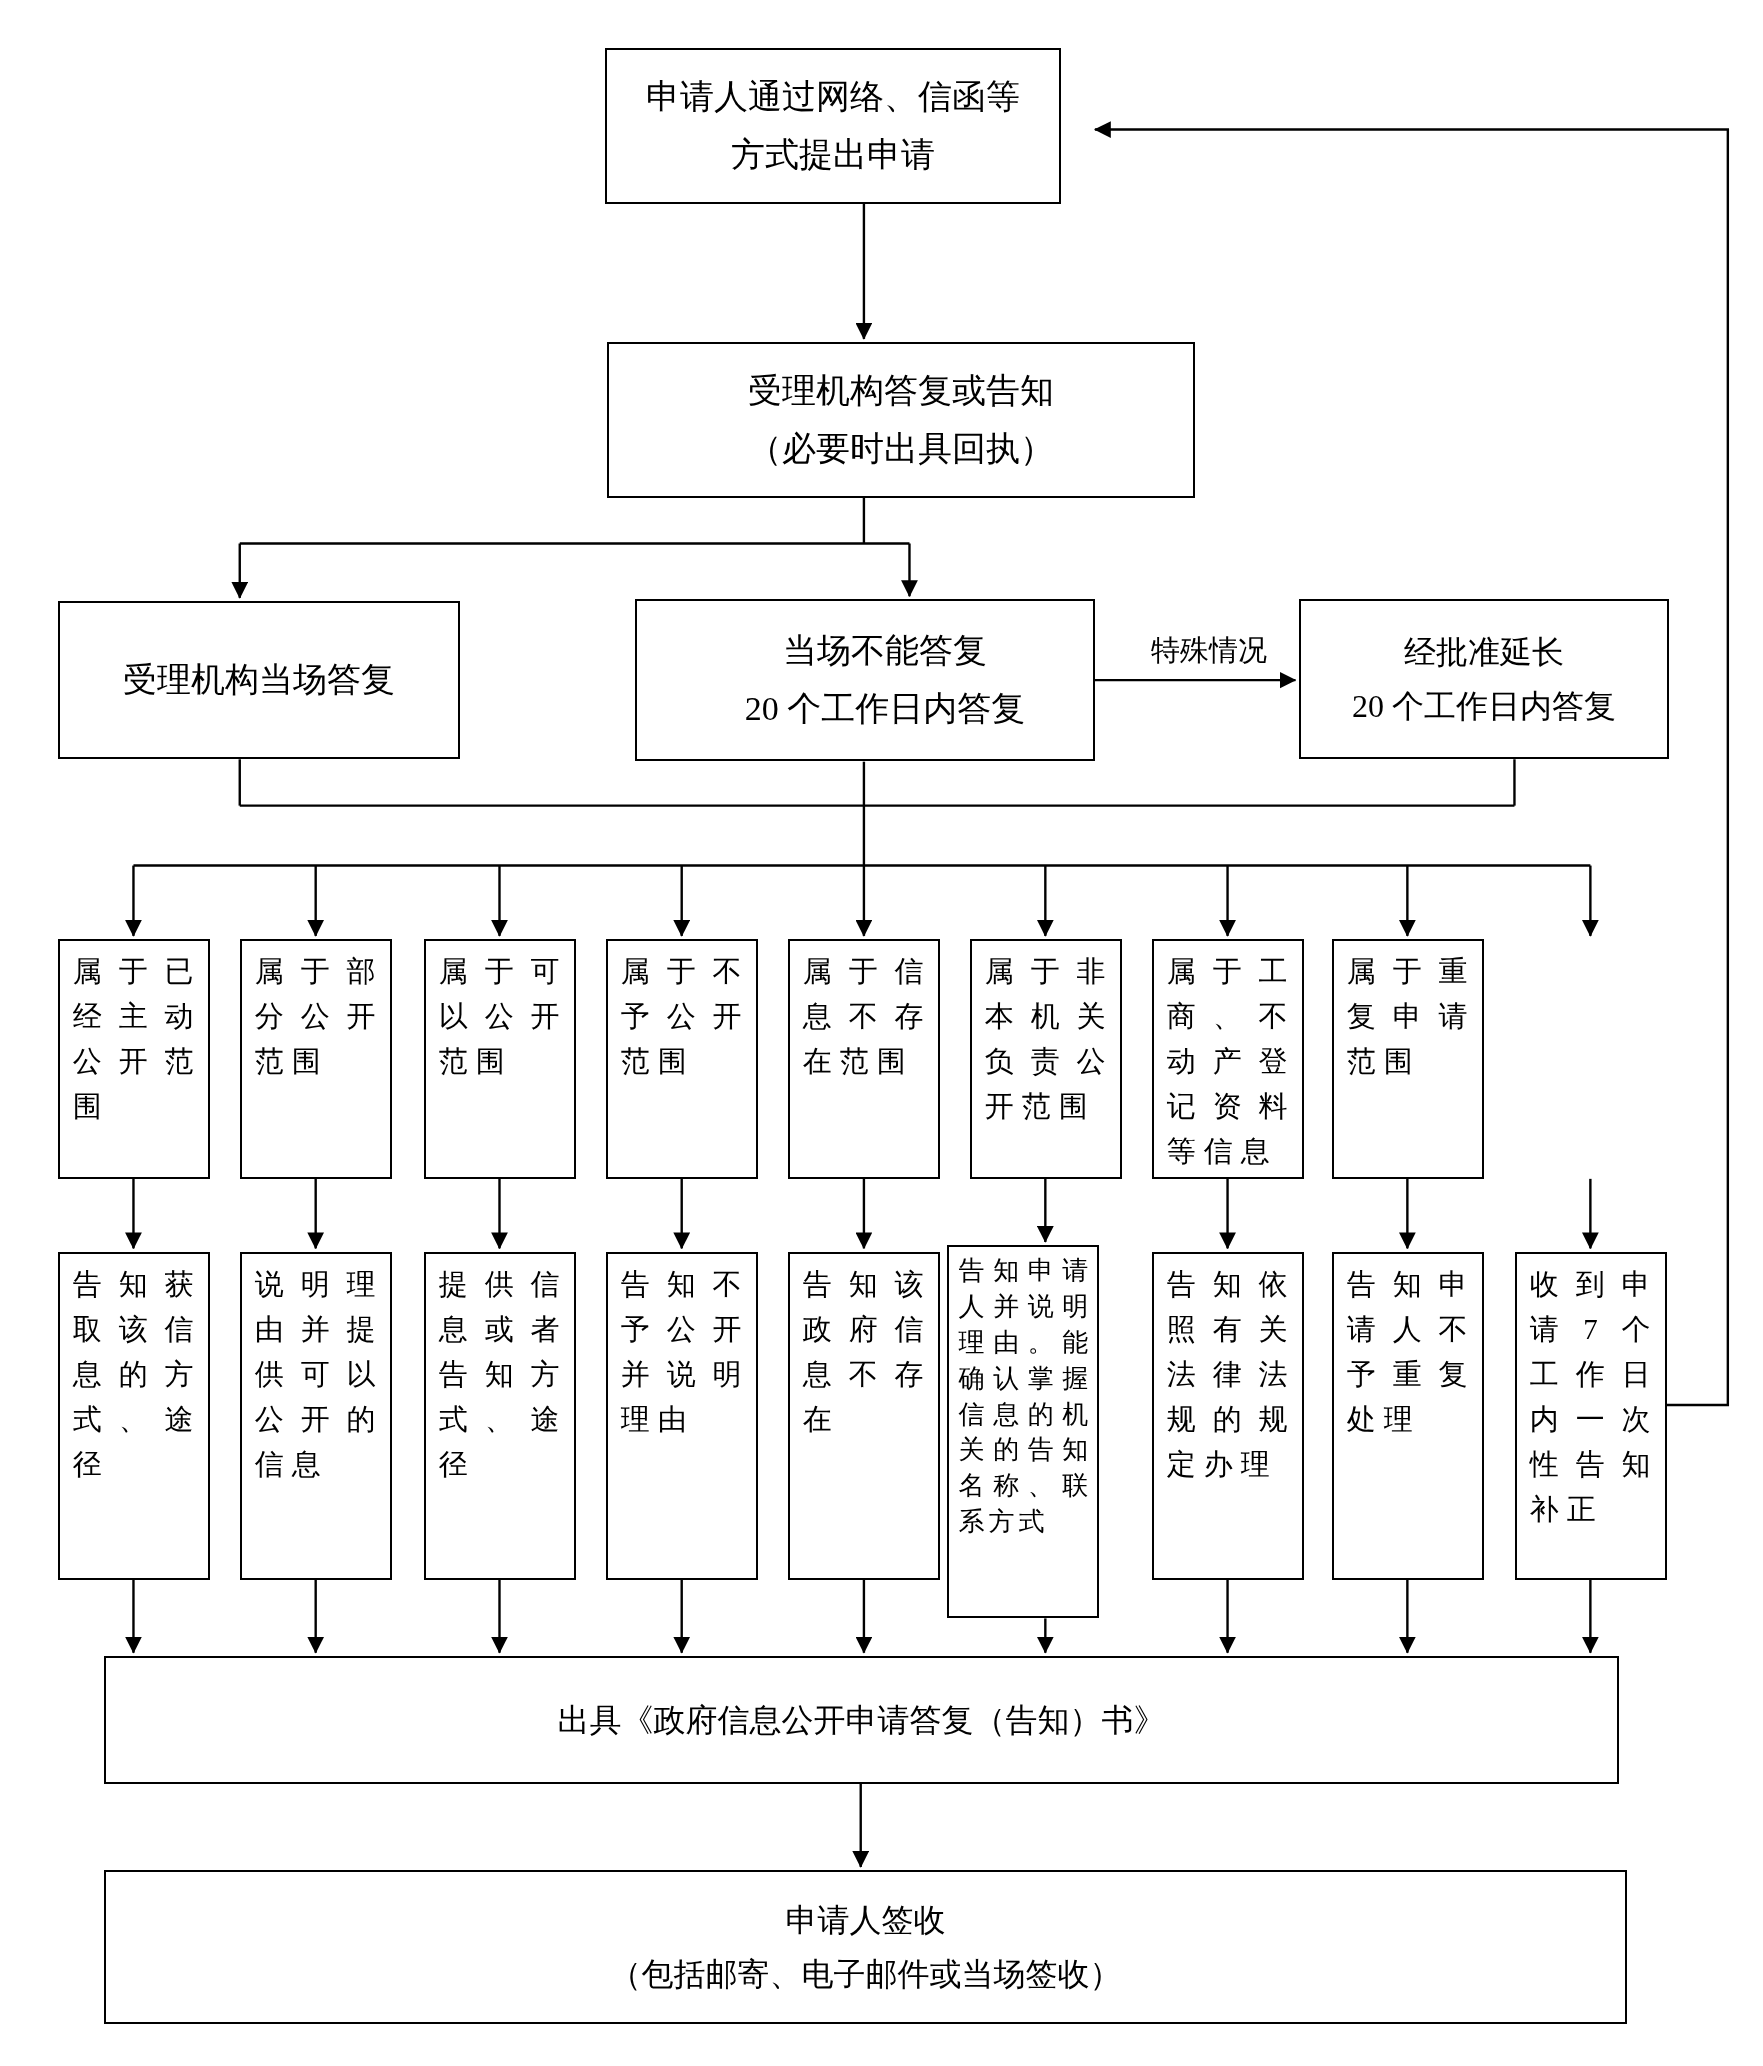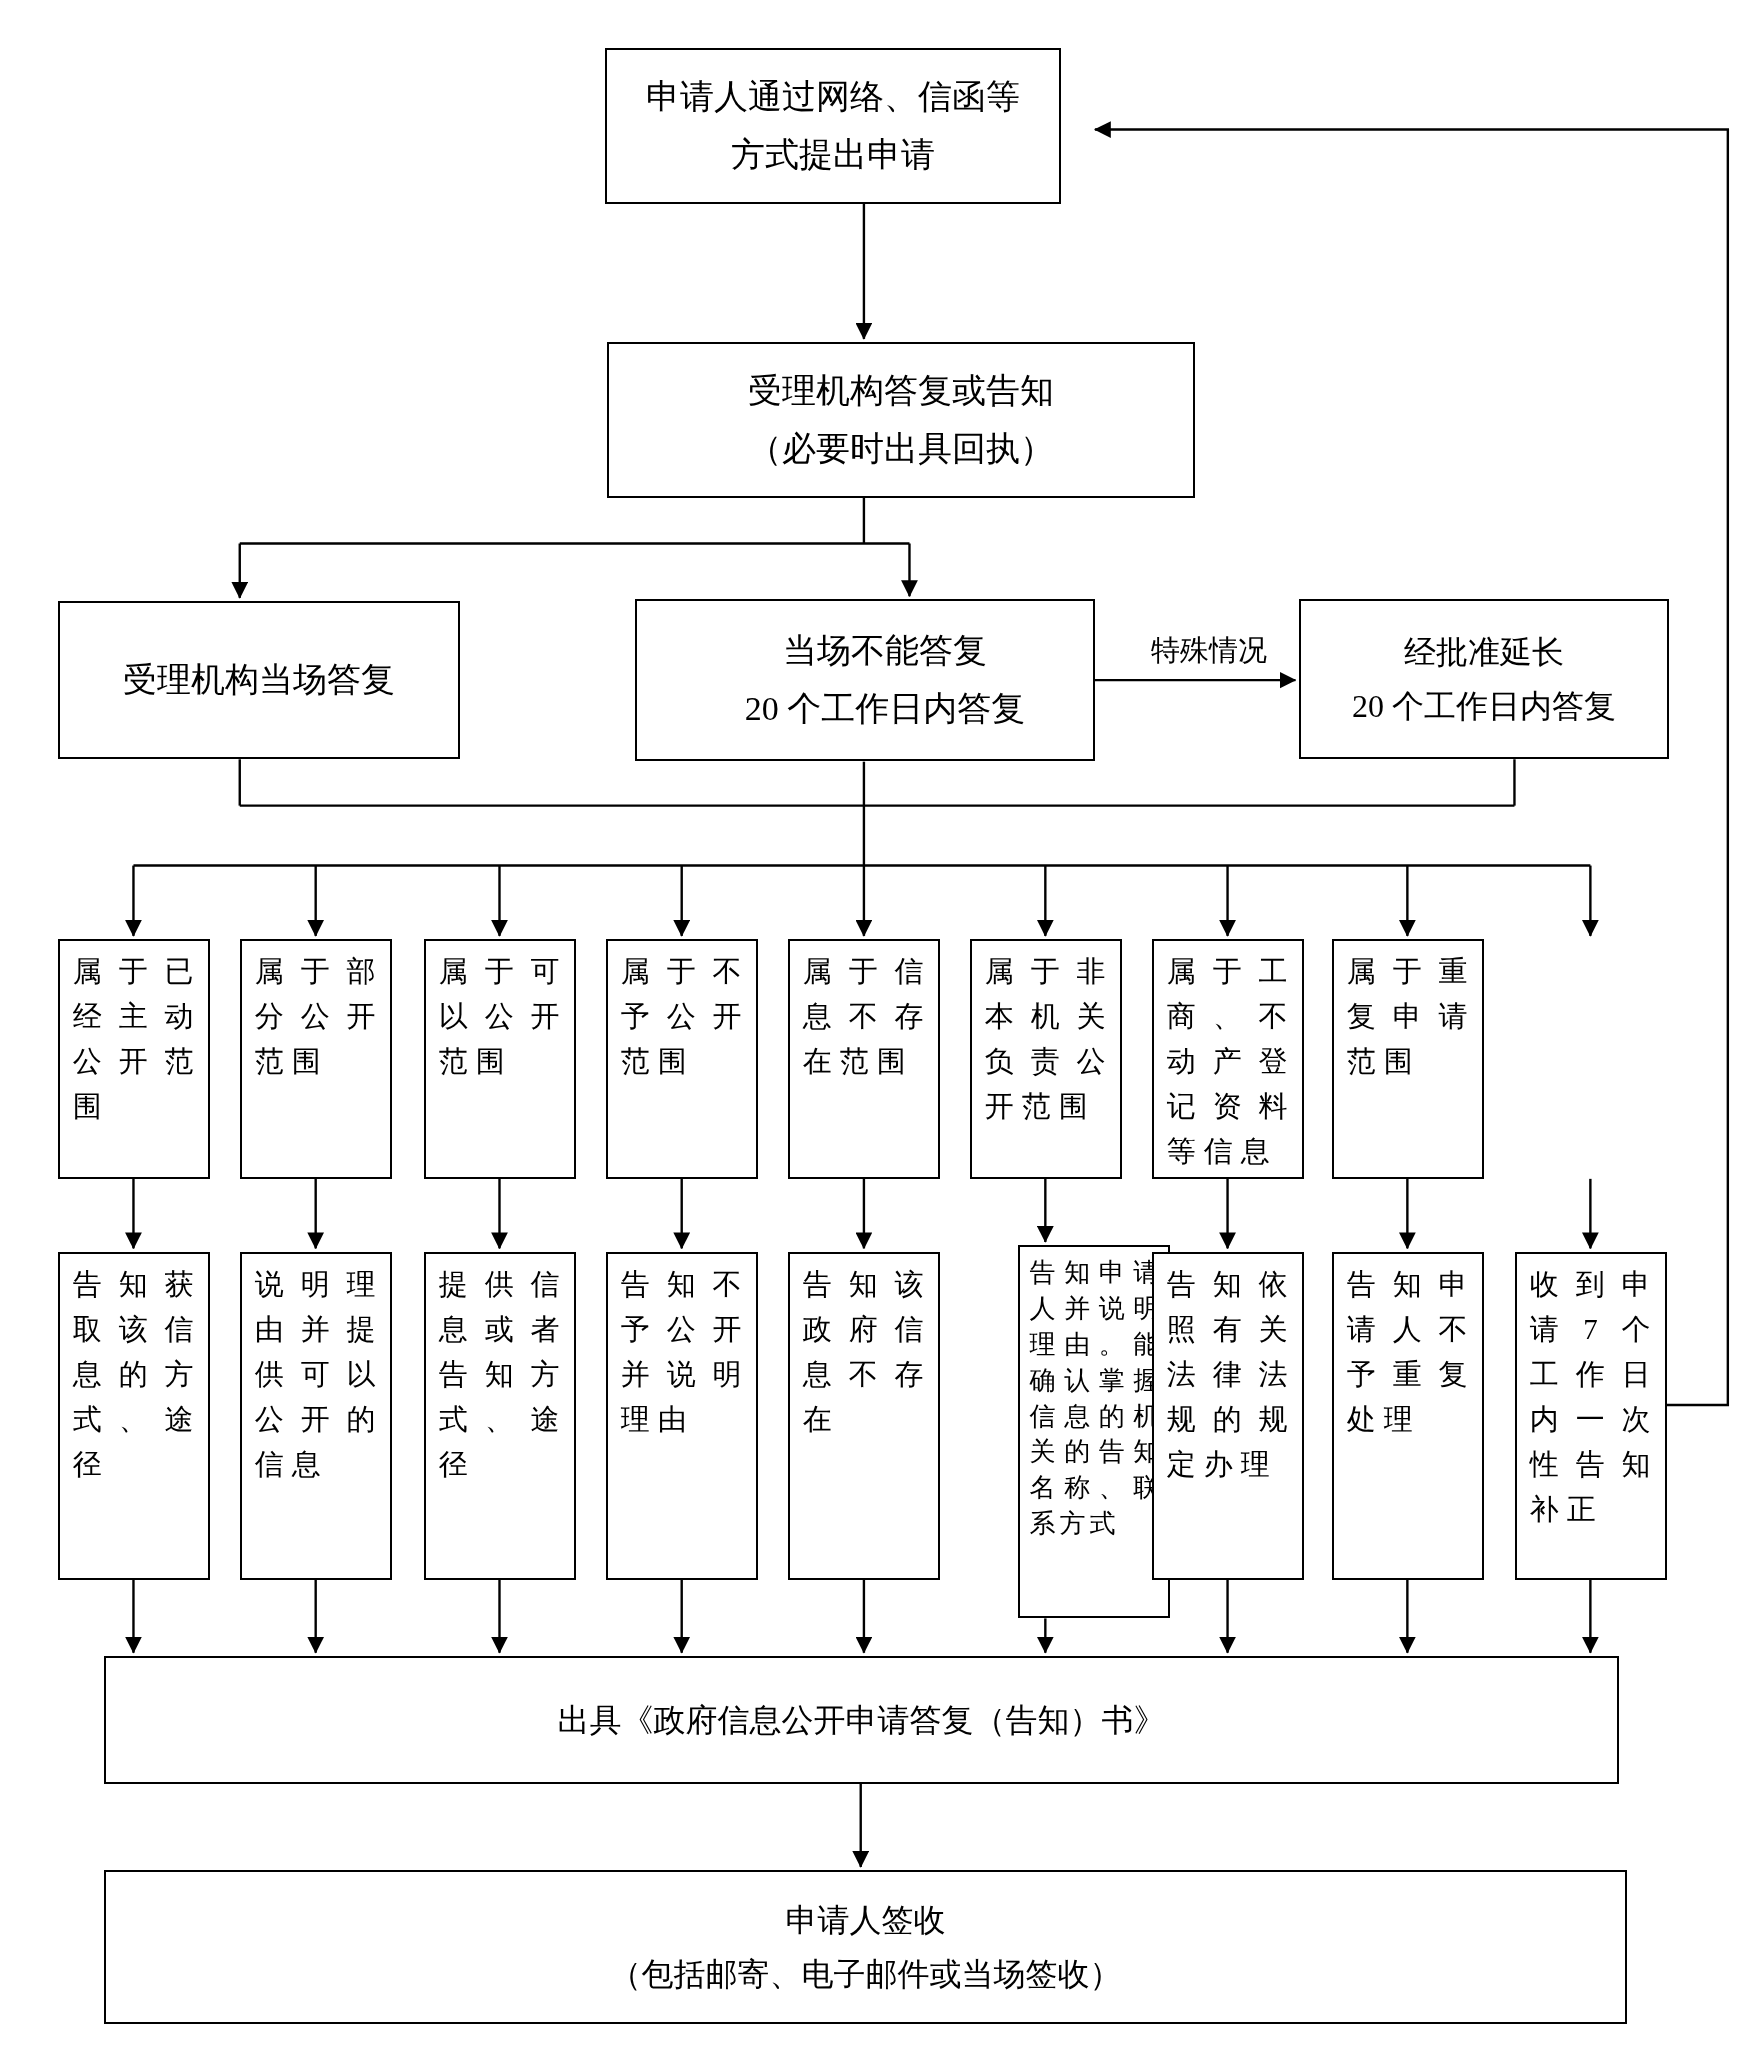--- a/index.html
+++ b/index.html
@@ -147,21 +147,21 @@
   <div class="node narrow cat" style="left:788px;">属于信息不存在范围</div>
   <div class="node narrow cat" style="left:970px;">属于非本机关负责公开范围</div>
   <div class="node narrow cat" style="left:1152px;">属于工商、不动产登记资料等信息</div>
   <div class="node narrow cat" style="left:1332px;">属于重复申请范围</div>
 
   <div class="node narrow act" style="left:58px;">告知获取该信息的方式、途径</div>
   <div class="node narrow act" style="left:240px;">说明理由并提供可以公开的信息</div>
   <div class="node narrow act" style="left:424px;">提供信息或者告知方式、途径</div>
   <div class="node narrow act" style="left:606px;">告知不予公开并说明理由</div>
   <div class="node narrow act" style="left:788px;">告知该政府信息不存在</div>
-  <div class="node narrow act-tall" style="left:1018px;">告知申请人并说明理由。能确认掌握信息的机关的告知名称、联系方式</div>
+  <div class="node narrow act-tall" style="left:947px;font-family:Liberation Mono, monospace;">告知申请人并说明理由。能确认掌握信息的机关的告知名称、联系方式</div>
   <div class="node narrow act" style="left:1152px;">告知依照有关法律法规的规定办理</div>
   <div class="node narrow act" style="left:1332px;">告知申请人不予重复处理</div>
   <div class="node narrow act" style="left:1515px;">收到申请 7 个工作日内一次性告知补正</div>
 
   <div class="node main smallfont" style="left:104px;top:1656px;width:1515px;height:128px;">出具《政府信息公开申请答复（告知）书》</div>
 
   <div class="node main smallfont" style="left:104px;top:1870px;width:1523px;height:154px;">申请人签收
 （包括邮寄、电子邮件或当场签收）</div>
 
 </div>

